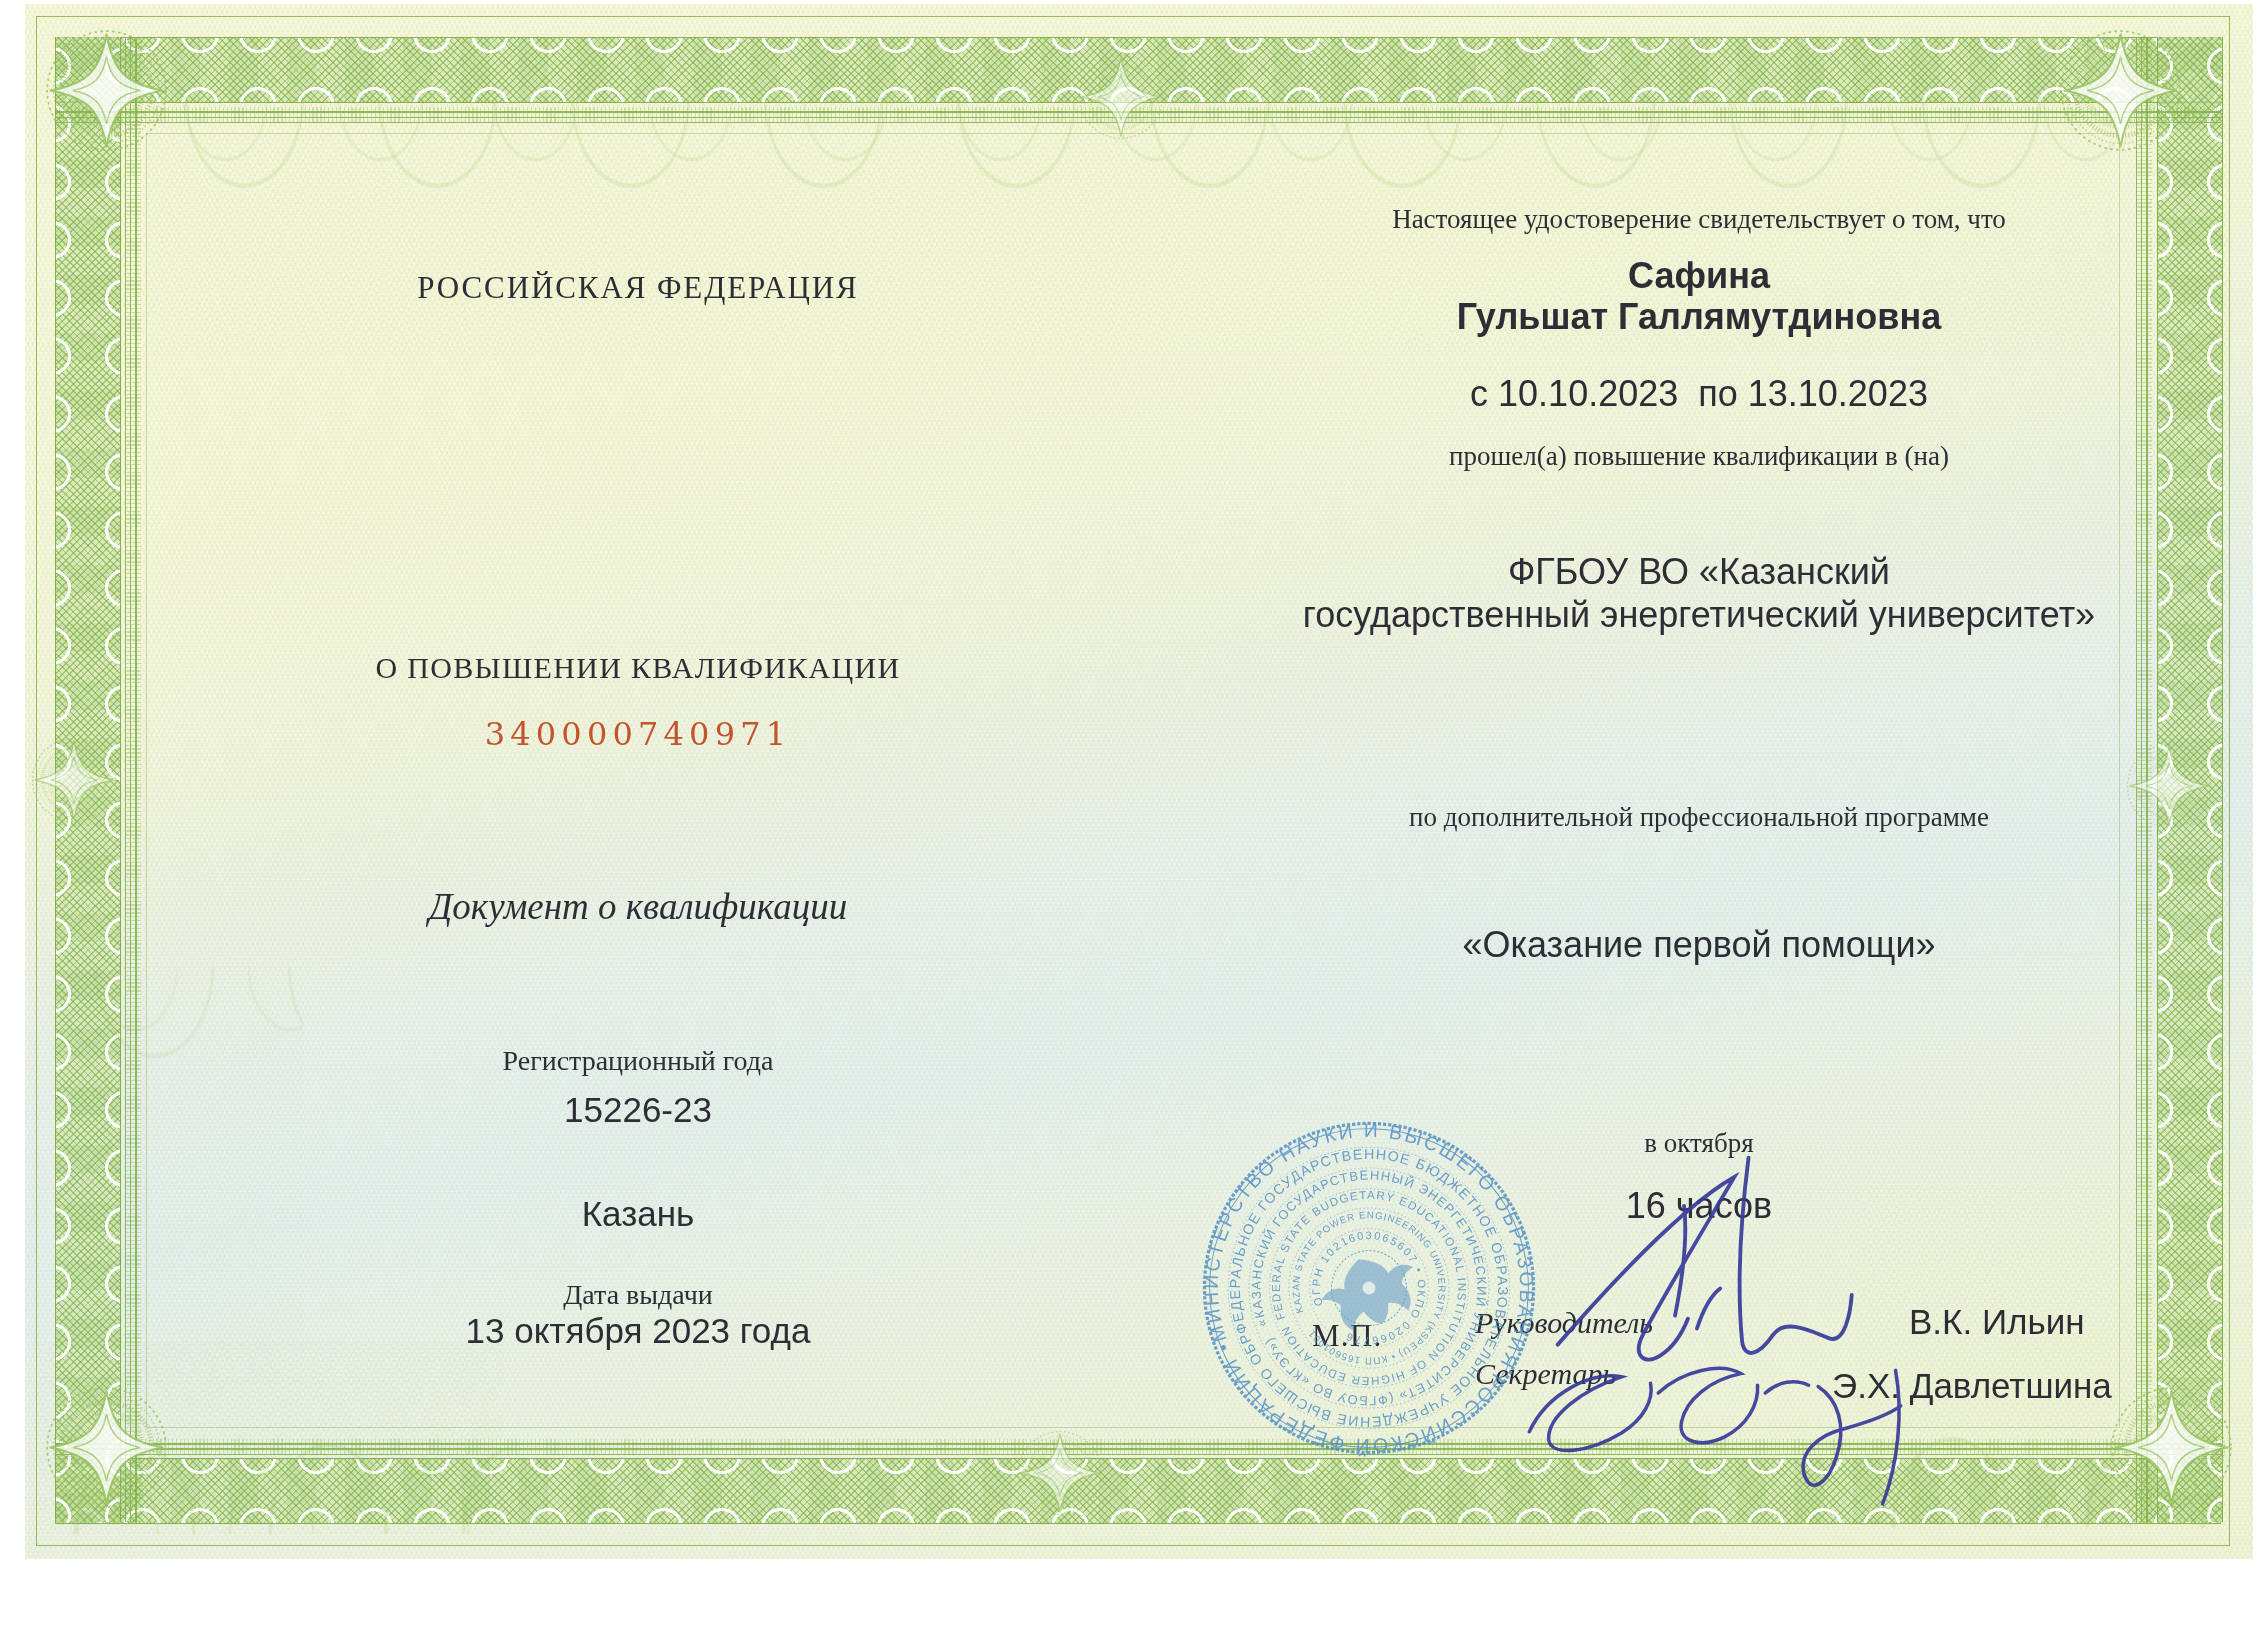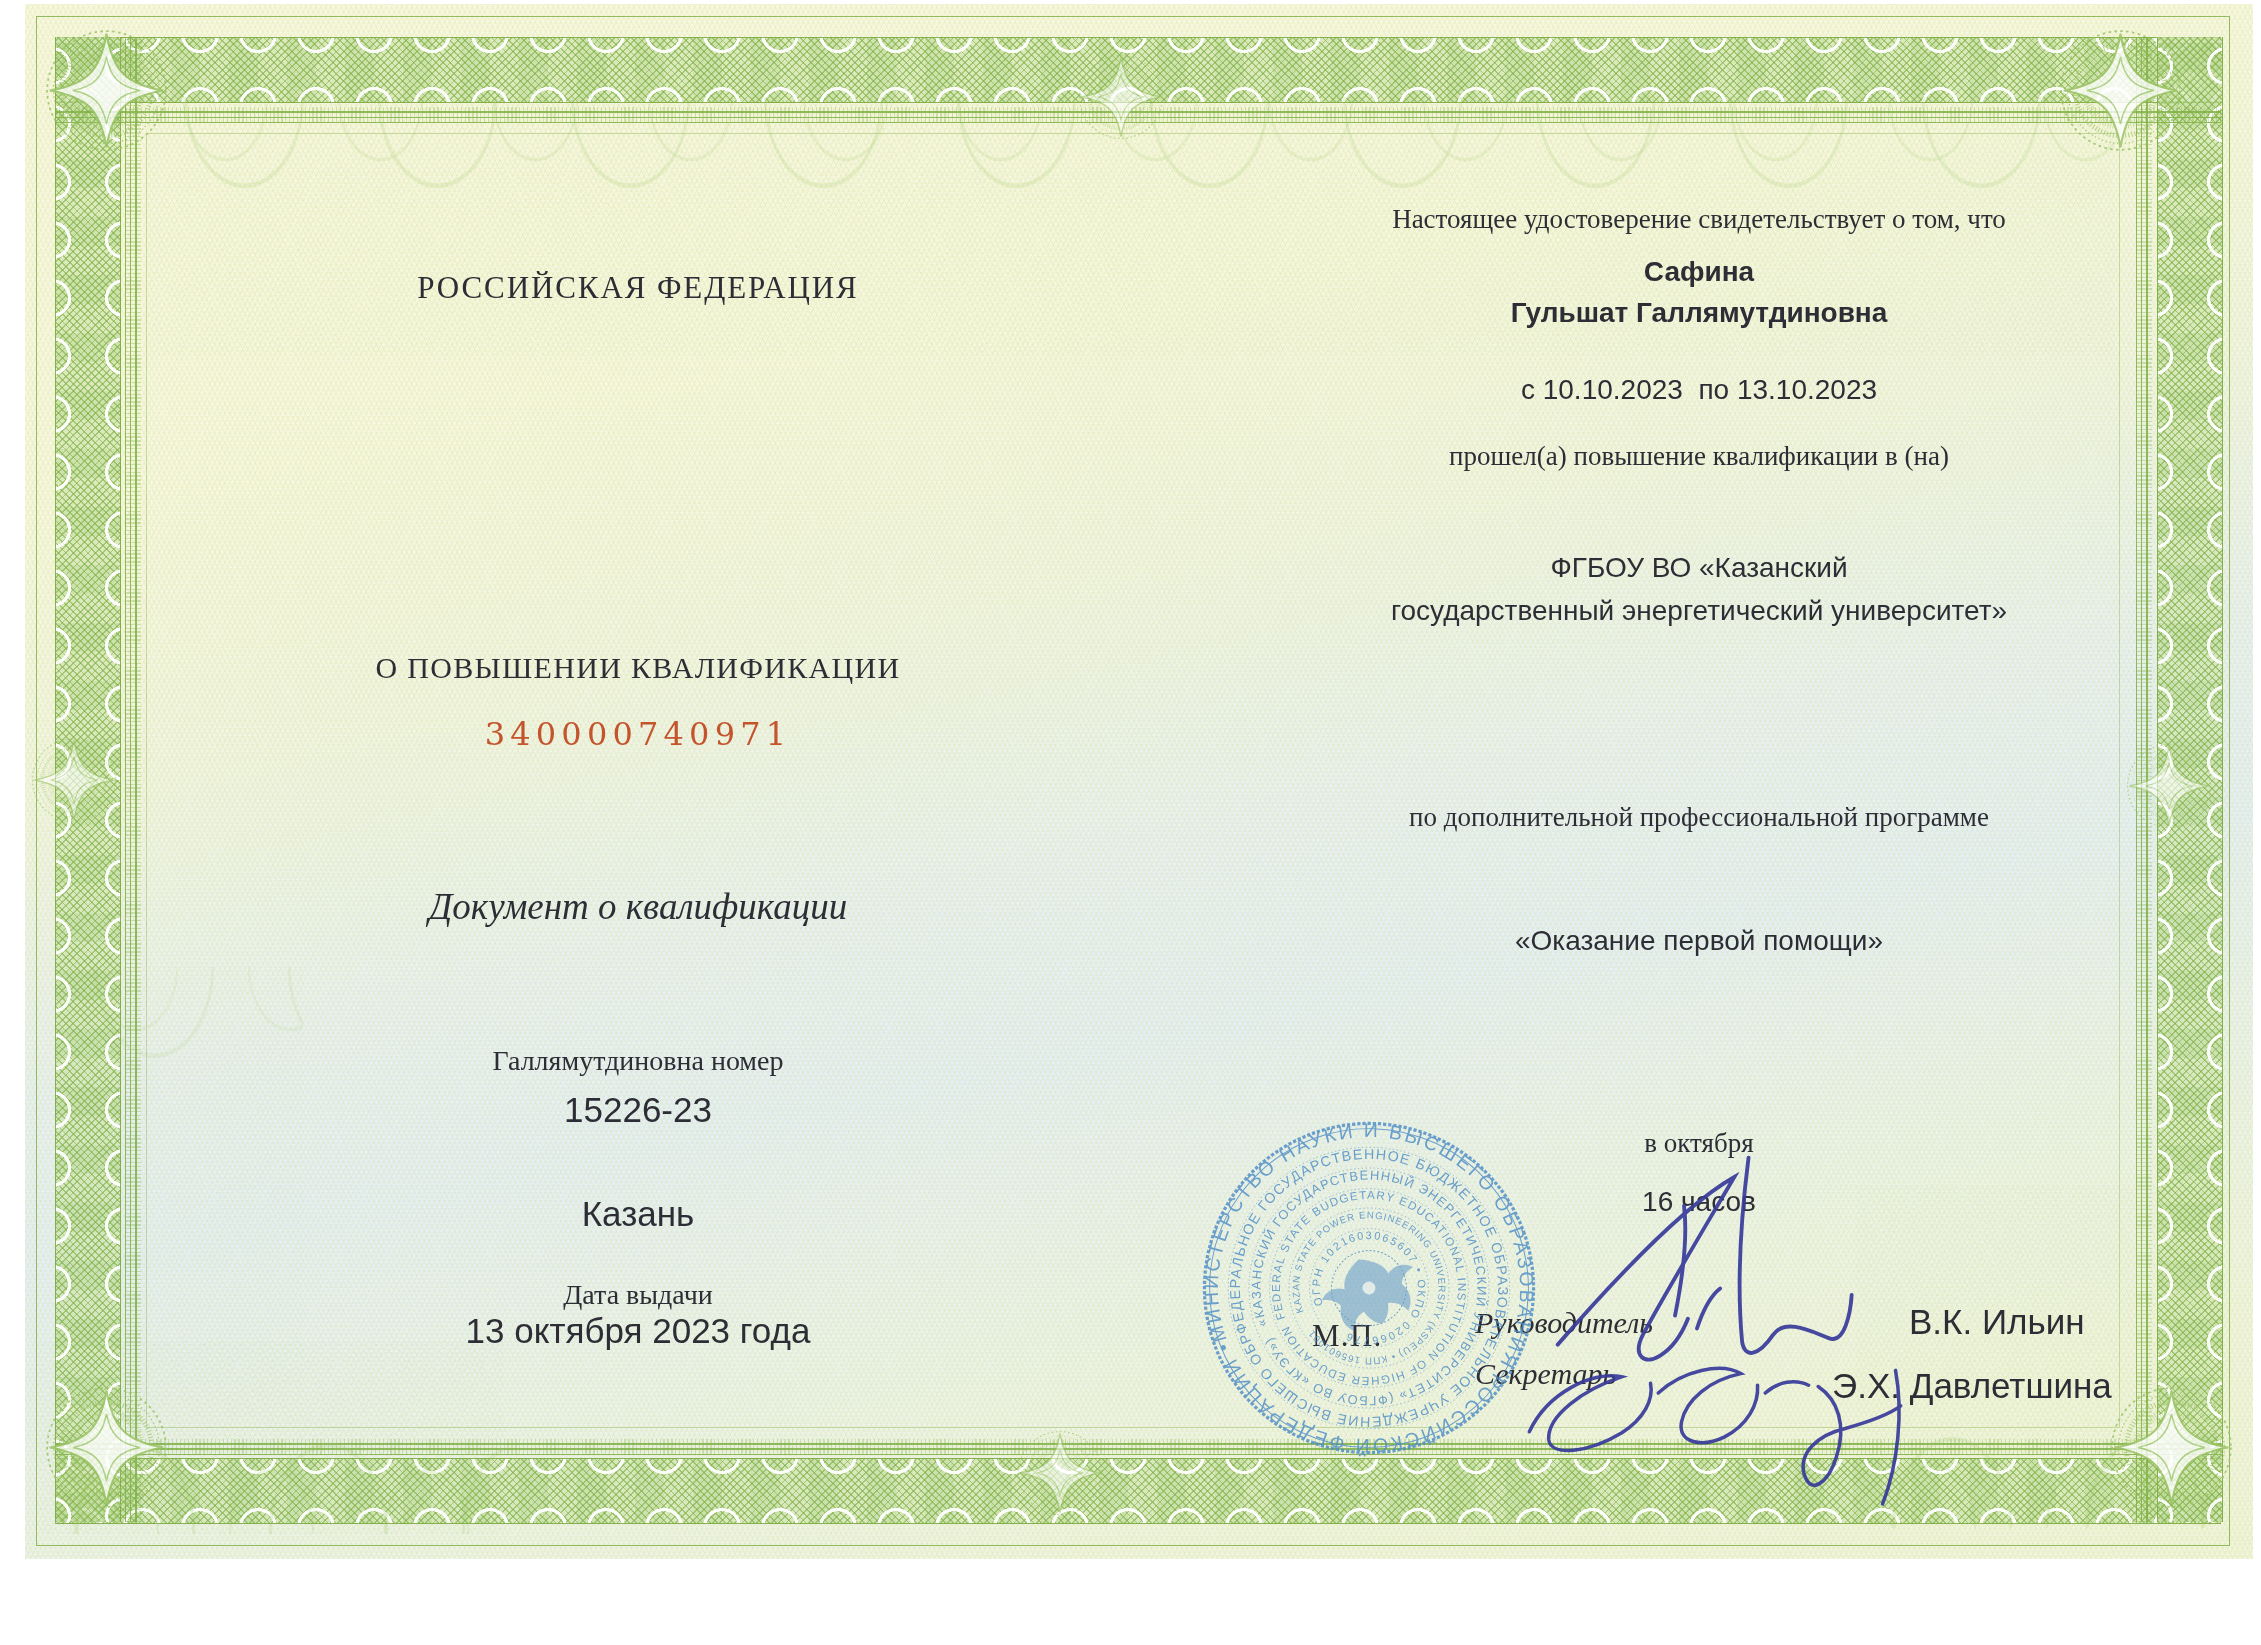--- a/index.html
+++ b/index.html
@@ -84,21 +84,21 @@
   .italic{font-style:italic;}
   .bold{font-weight:bold;}
   .country{font-size:31px;letter-spacing:1.9px;}
   .doc-title{font-size:68px;letter-spacing:3.2px;color:#32323c;}
   .doc-subtitle{font-size:30px;letter-spacing:1.3px;}
   .blank-number{font-family:"DejaVu Serif", serif;font-size:32px;letter-spacing:5.2px;color:#c4542c;}
   .doc-kind{font-size:37px;}
   .label{font-size:28px;}
   .value{font-size:35px;}
   .r-label{font-size:27px;}
-  .r-value{font-size:28px;}
+  .r-value{font-size:36px;}
   .pre{white-space:pre;}
   .sig-label{font-size:30px;}
   .sig-name{font-size:35px;}
   .mp{font-size:31px;letter-spacing:1.3px;}
   .z5{z-index:5;} .z6{z-index:6;} .z7{z-index:7;}
   svg text{font-family:"Liberation Sans", sans-serif;}
 </style>
 </head>
 <body>
 
@@ -158,21 +158,21 @@
   </svg>
 <svg class="rosette" style="left:2124px;top:741px;width:90px;height:90px;opacity:.6;" viewBox="0 0 140 140" width="90" height="90">
     <use href="#rosette"></use>
   </svg>
 
 <div class="col z5" style="left:348px;top:0;width:580px;height:1645px;">
   <div class="abs country serif" style="left:0;top:271px;width:580px;">РОССИЙСКАЯ ФЕДЕРАЦИЯ</div>
   <div class="abs doc-subtitle serif" style="left:0;top:652px;width:580px;">О ПОВЫШЕНИИ КВАЛИФИКАЦИИ</div>
   <div class="abs blank-number" style="left:0;top:717px;width:580px;">340000740971</div>
   <div class="abs doc-kind serif italic" style="left:0;top:887px;width:580px;">Документ о квалификации</div>
-  <div class="abs label serif" style="left:0;top:1046px;width:580px;">Галлямутдиновна номер</div>
+  <div class="abs label serif" style="left:0;top:1046px;width:580px;">Регистрационный года</div>
   <div class="abs value sans" style="left:0;top:1091px;width:580px;">15226-23</div>
   <div class="abs value sans" style="left:0;top:1195px;width:580px;">Казань</div>
   <div class="abs label serif" style="left:0;top:1280px;width:580px;">Дата выдачи</div>
   <div class="abs value sans" style="left:0;top:1312px;width:580px;">13 октября 2023 года</div>
 </div>
 
 <div class="col z5" style="left:1225px;top:0;width:948px;height:1645px;">
   <div class="abs r-label serif" style="left:0;top:205px;width:948px;">Настоящее удостоверение свидетельствует о том, что</div>
   <div class="abs r-value sans bold" style="left:0;top:257px;width:948px;">Сафина</div>
   <div class="abs r-value sans bold" style="left:0;top:298px;width:948px;">Гульшат Галлямутдиновна</div>

